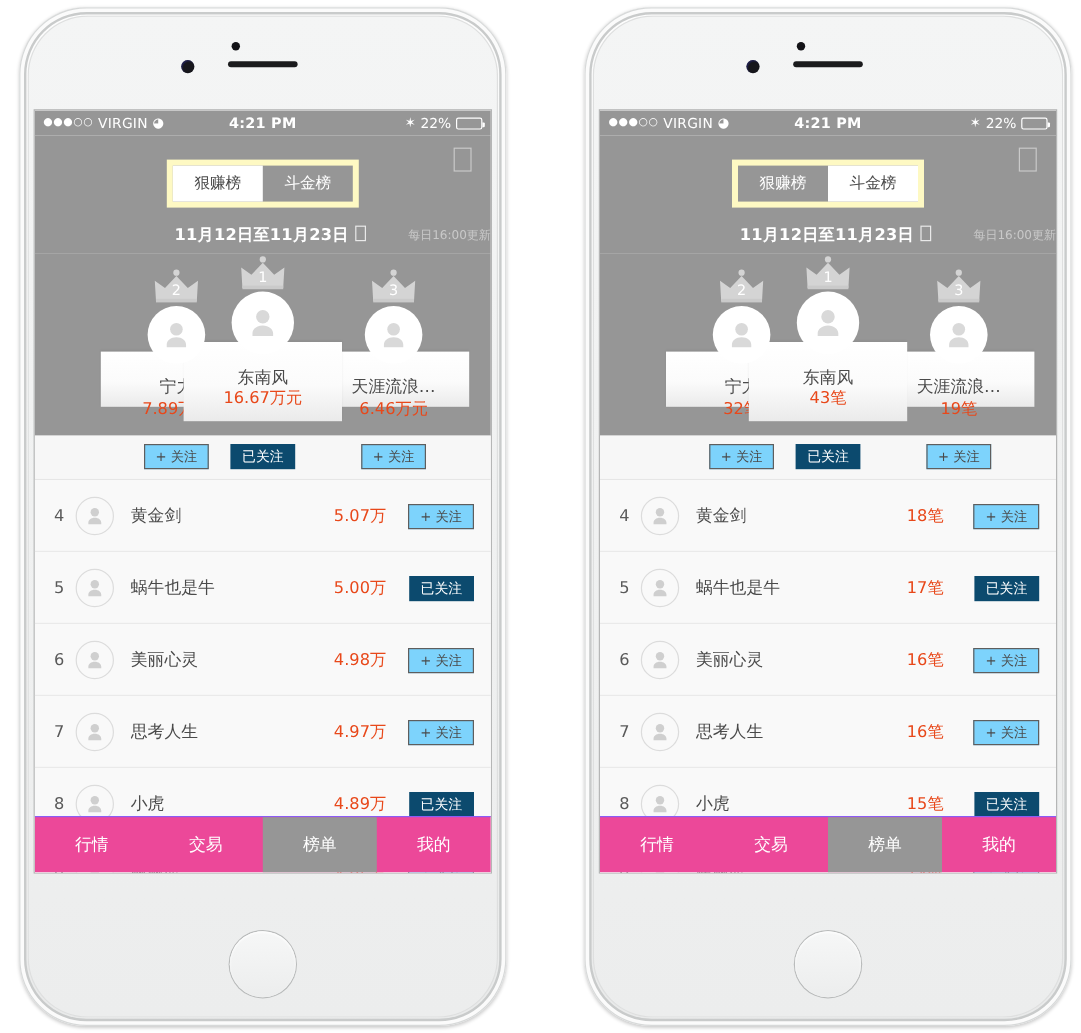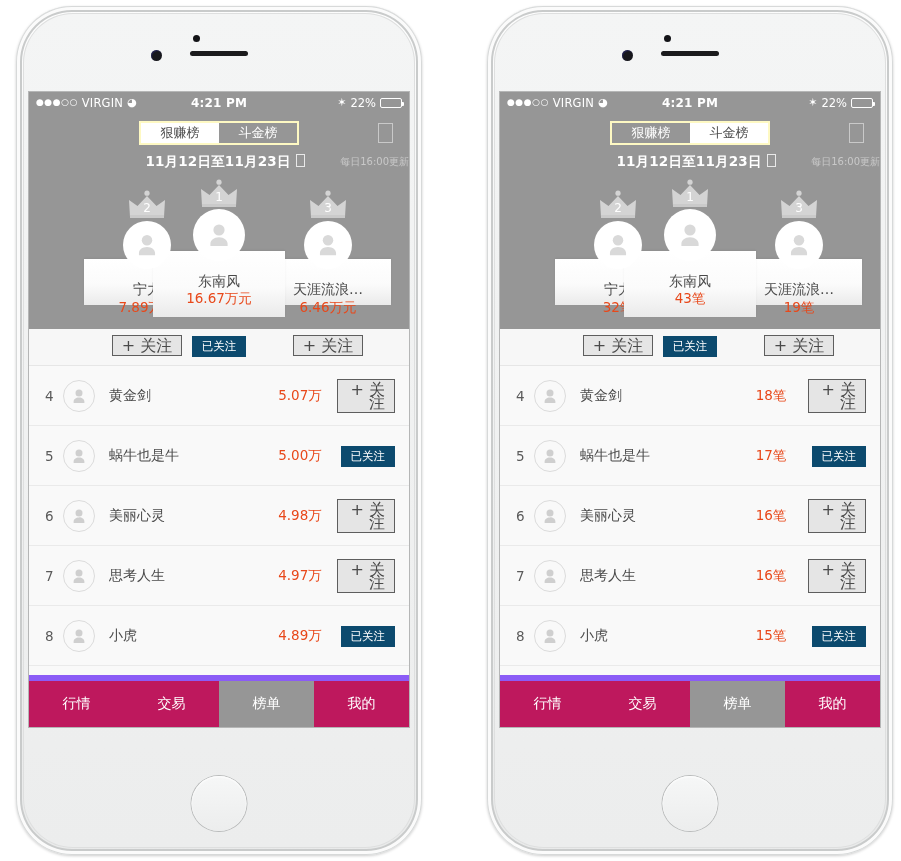--- a/index.html
+++ b/index.html
@@ -132,25 +132,25 @@
   .battery-fill { height: 100%; background: #ffffff; width: 22%; }
 
   
   .app-header {
     background: #969696;
     padding: 8px 0 6px 0;
     position: relative;
   }
   .segmented {
     width: 160px;
-    margin: 0 auto;
+    margin: 12px auto;
     display: flex;
-    border: 2px solid #fef9c3;
-    box-sizing: border-box;
-    height: 24px;
+    border: 5px solid #fef9c3;
+    box-sizing: border-box;
+    height: 40px;
   }
   .seg {
     flex: 1;
     display: flex; align-items: center; justify-content: center;
     font-size: 13px;
     cursor: default;
   }
   .seg.active { background: #ffffff; color: #4b4b4b; }
   .seg.inactive { background: transparent; color: #ffffff; }
 
@@ -268,25 +268,25 @@
     height: 36px;
     background: #f7f7f7;
   }
   .follow-slot { position: absolute; top: 6px; }
   .fs-1 { left: 124px; width: 132px; text-align: center; }
   .fs-2 { left: 55px;  width: 126px; text-align: center; }
   .fs-3 { left: 236px; width: 126px; text-align: center; }
 
   .btn-follow {
     display: inline-block;
-    font-size: 16px;
+    font-size: 11px;
     padding: 3px 9px;
     border: 1px solid #5e5e5e;
     color: #4a4a4a;
-    background: #e5e5e5;
+    background: #7dd3fc;
     box-sizing: border-box;
     line-height: 13px;
     cursor: pointer;
   }
   .btn-followed {
     display: inline-block;
     font-size: 11.5px;
     padding: 4px 10px;
     border: none;
     color: #ffffff;
@@ -340,22 +340,22 @@
     flex: 0 0 auto;
   }
   .row .act { width: 58px; text-align: right; flex: 0 0 auto; }
 
   
   .tabbar {
     position: absolute;
     left: 0; right: 0; bottom: 0;
     height: 46px;
     display: flex;
-    background: #be185d;
-    border-top: 6px solid #8b5cf6;
+    background: #ec4899;
+    border-top: 1px solid #8b5cf6;
   }
   .tab {
     flex: 1;
     display: flex; align-items: center; justify-content: center;
     font-size: 14px;
     color: #ffffff;
     cursor: pointer;
   }
   .tab.active { background: #969696; }
 </style>

